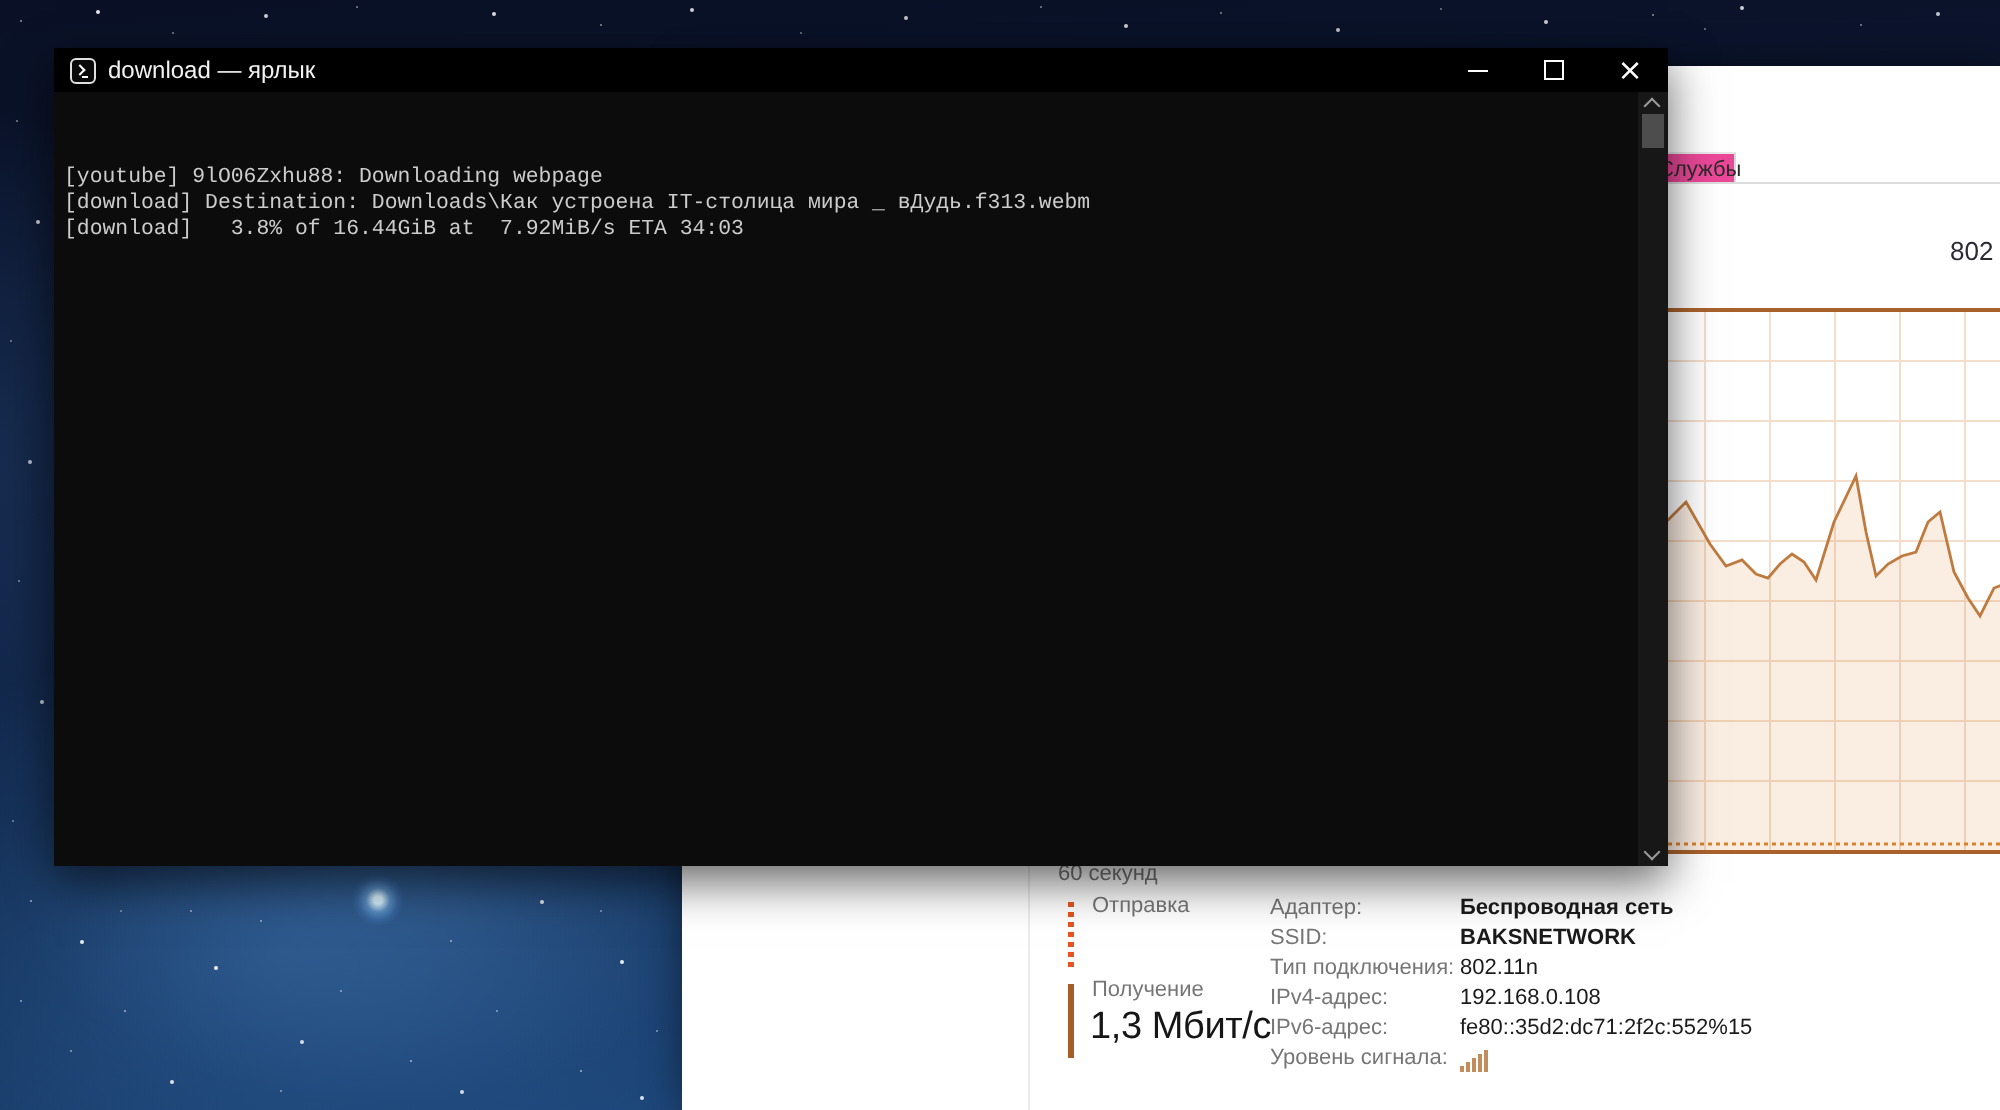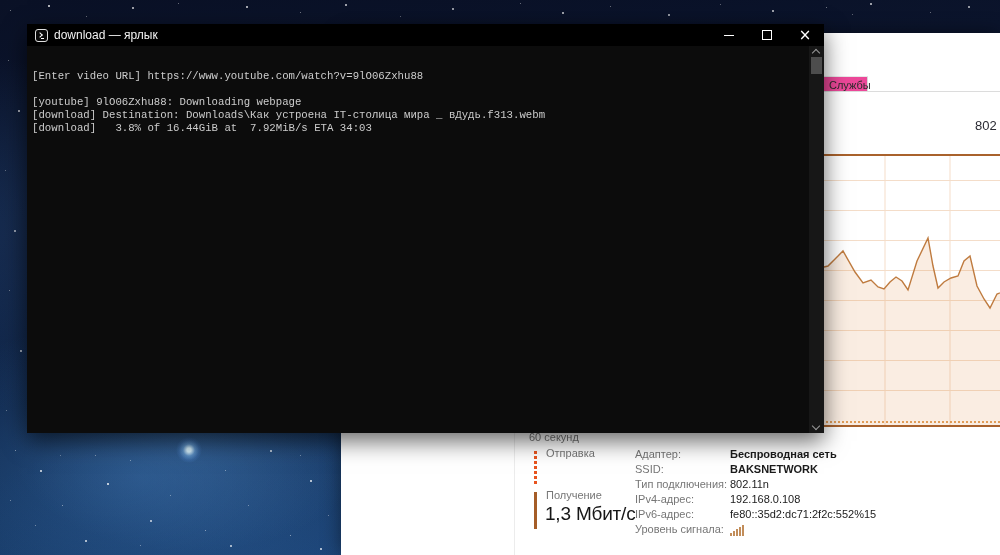--- a/index.html
+++ b/index.html
@@ -68,21 +68,21 @@
   .signal{position:absolute;left:95px;top:1px;width:16px;height:12px;}
   .signal i{position:absolute;bottom:0;width:2px;background:#c28d5a;}
   .signal i:nth-child(1){left:0;height:3px;}
   .signal i:nth-child(2){left:3px;height:5px;}
   .signal i:nth-child(3){left:6px;height:7px;}
   .signal i:nth-child(4){left:9px;height:9px;}
   .signal i:nth-child(5){left:12px;height:11px;}
 
   
   .console{position:absolute;left:27px;top:24px;width:797px;height:409px;background:#0c0c0c;
-    z-index:20;box-shadow:0 8px 22px rgba(0,0,0,.6);}
+    z-index:20;box-shadow:0 8px 22px rgba(0,0,0,.6);padding-left:10px;}
   .titlebar{position:absolute;left:0;top:0;right:0;height:22px;background:#000;display:flex;align-items:center;}
   .cicon{width:13px;height:13px;margin:0 6px 0 8px;border:1px solid #e0e0e0;border-radius:3px;
     background:#0a0a0a;position:relative;box-sizing:border-box;flex:none;}
   .cicon:before{content:"";position:absolute;left:2px;top:3px;width:3px;height:3px;
     border-right:1px solid #fff;border-bottom:1px solid #fff;transform:rotate(-45deg);}
   .cicon:after{content:"";position:absolute;left:5px;bottom:2px;width:3px;height:1px;background:#fff;}
   .ctitle{font-size:12px;color:#f2f2f2;white-space:nowrap;}
   .winbtns{margin-left:auto;display:flex;height:22px;}
   .wbtn{width:38px;height:22px;display:flex;align-items:center;justify-content:center;color:#fff;}
   .glyph-min{width:10px;height:1px;background:#fff;}
@@ -170,21 +170,20 @@
         <span class="wbtn">
             <span class="glyph-min"></span>
           </span>
         <span class="wbtn">
             <span class="glyph-max"></span>
           </span>
         <span class="wbtn close">×</span>
       </span>
     </div>
     <div class="cbody">
-      <div class="cline">[Enter video URL] https://www.youtube.com/watch?v=9lO06Zxhu88</div>
       <div class="cline"></div>
       <div class="cline">[youtube] 9lO06Zxhu88: Downloading webpage</div>
       <div class="cline">[download] Destination: Downloads\Как устроена IT-столица мира _ вДудь.f313.webm</div>
       <div class="cline">[download]   3.8% of 16.44GiB at  7.92MiB/s ETA 34:03</div>
     </div>
     <div class="cscroll">
       <span class="chev up"></span>
       <span class="cthumb"></span>
       <span class="chev down"></span>
     </div>

